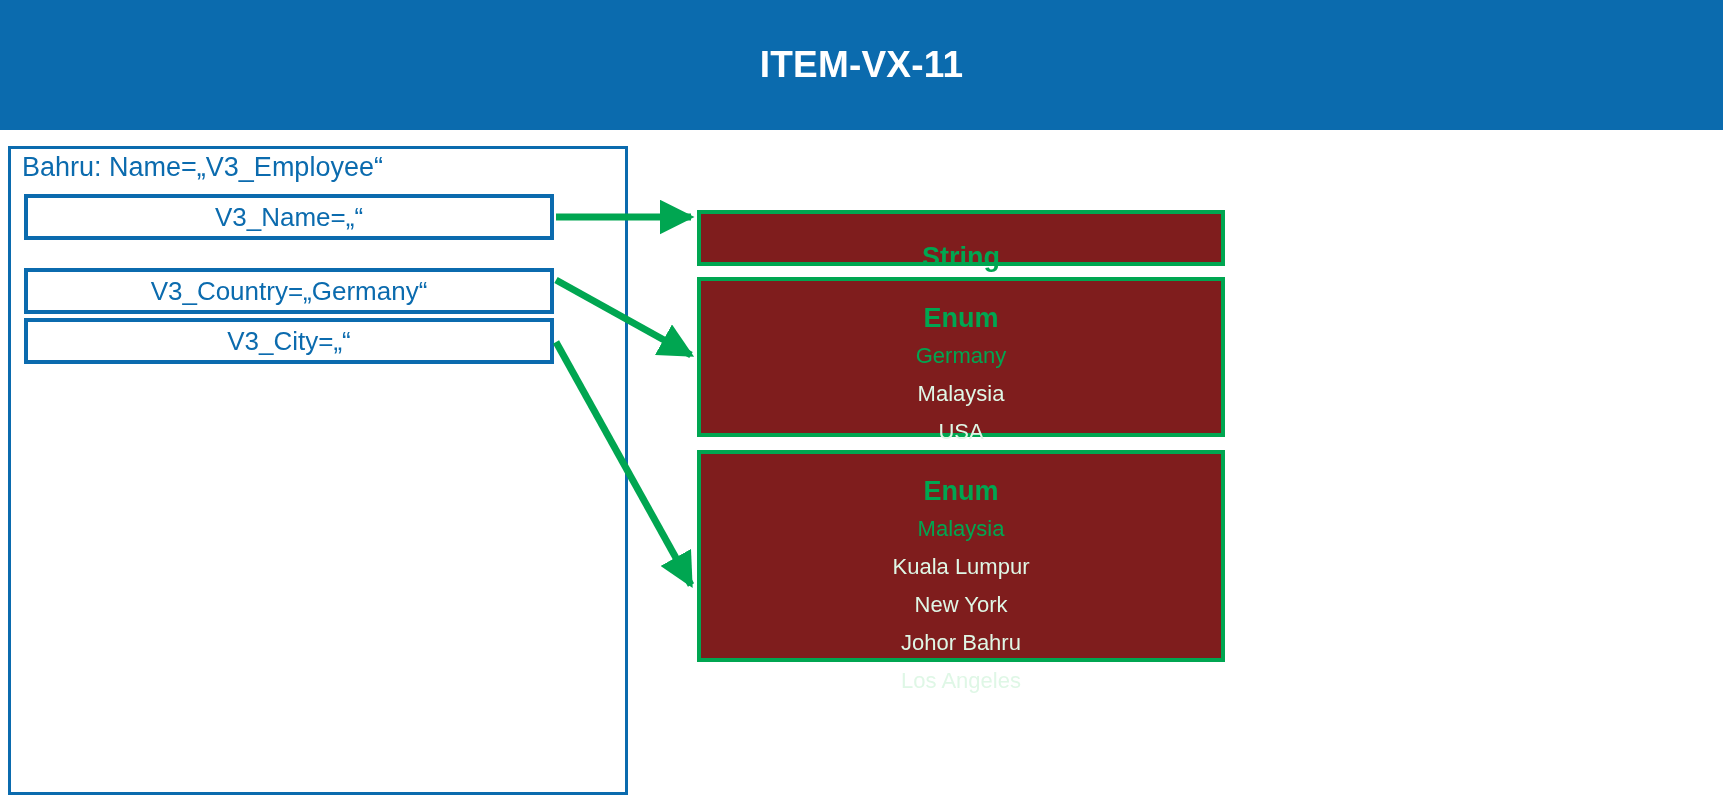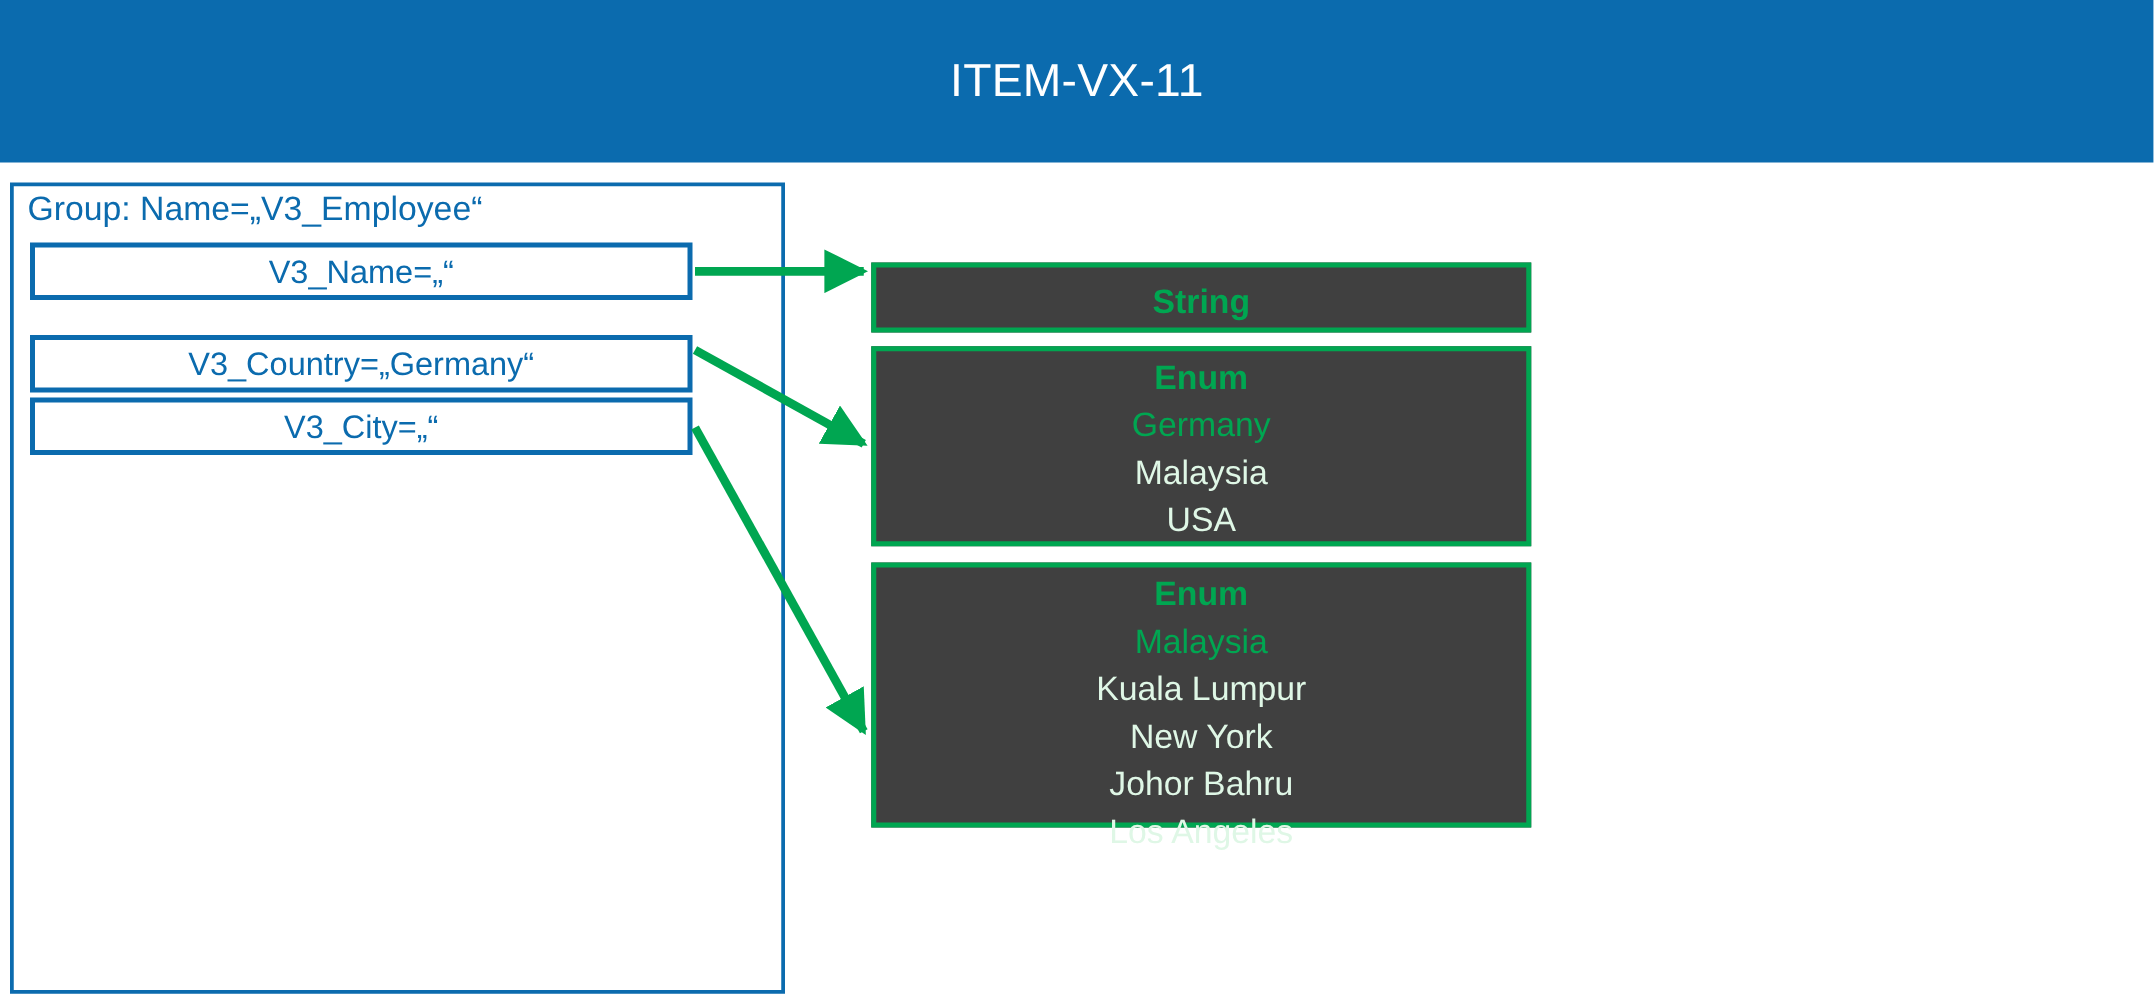--- a/index.html
+++ b/index.html
@@ -32,21 +32,21 @@
     position: absolute;
     left: 0;
     top: 0;
     width: 1723px;
     height: 130px;
     display: flex;
     align-items: center;
     justify-content: center;
     color: #ffffff;
     font-size: 37px;
-    font-weight: 400;
+    font-weight: 700;
     letter-spacing: 0.2px;
     white-space: nowrap;
   }
 
   
   .group-panel {
     position: absolute;
     left: 8px;
     top: 146px;
     width: 620px;
@@ -84,40 +84,40 @@
   .field-box.f1 { top: 268px; }
   .field-box.f2 { top: 318px; }
 
   
   .type-box {
     position: absolute;
     left: 697px;
     width: 528px;
     border: 4px solid #00A651;
     box-sizing: border-box;
-    background: #404040;
+    background: #7f1d1d;
     text-align: center;
     color: #00A651;
-    padding-top: 2px;
+    padding-top: 18px;
   }
   .type-box.t0 { top: 210px; height: 56px; }
   .type-box.t1 { top: 277px; height: 160px; }
   .type-box.t2 { top: 450px; height: 212px; }
 
   .type-title {
     font-size: 27px;
     font-weight: bold;
     color: #00A651;
     line-height: 38px;
     white-space: nowrap;
   }
   .type-box.t0 .type-title { line-height: 50px; }
 
   .type-item {
-    font-size: 27px;
+    font-size: 22px;
     font-weight: 400;
     color: #00A651;
     line-height: 38px;
     white-space: nowrap;
   }
   .type-item.dim {
     color: #DFF7E6;
   }
 
   
@@ -132,21 +132,21 @@
 </style>
 </head>
 <body>
 
 <div id="canvas">
 
   <div class="header-band"></div>
   <div class="header-title">ITEM-VX-11</div>
 
   <div class="group-panel"></div>
-  <div class="group-label">Group: Name=„V3_Employee“</div>
+  <div class="group-label">Bahru: Name=„V3_Employee“</div>
 
   <div class="field-box f0">V3_Name=„“</div>
   <div class="field-box f1">V3_Country=„Germany“</div>
   <div class="field-box f2">V3_City=„“</div>
 
   <div class="type-box t0">
     <div class="type-title">String</div>
   </div>
 
   <div class="type-box t1">

